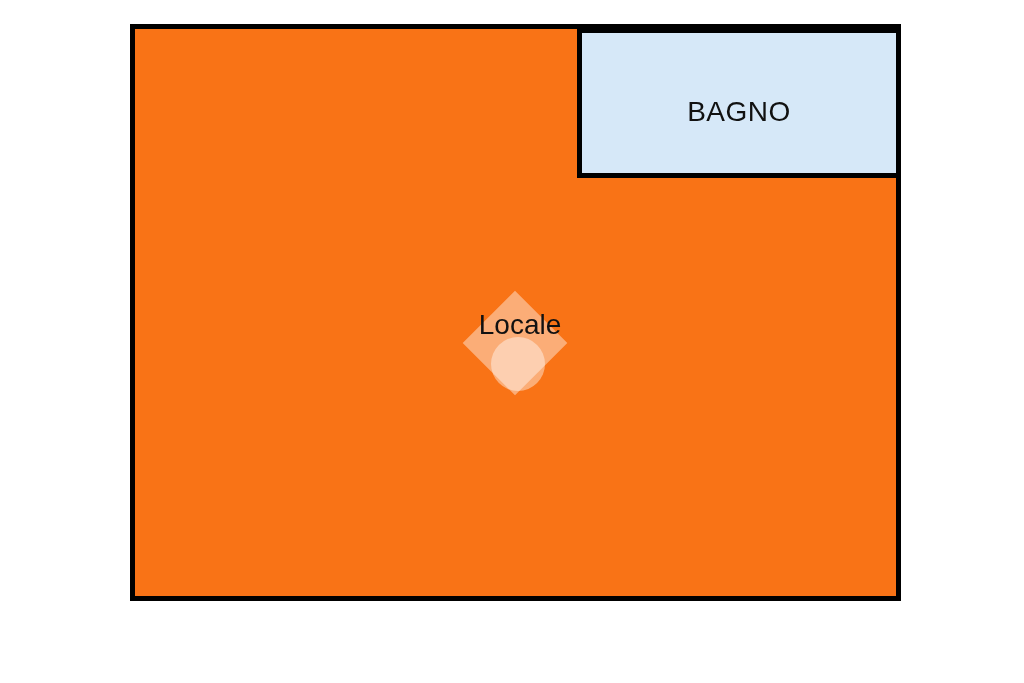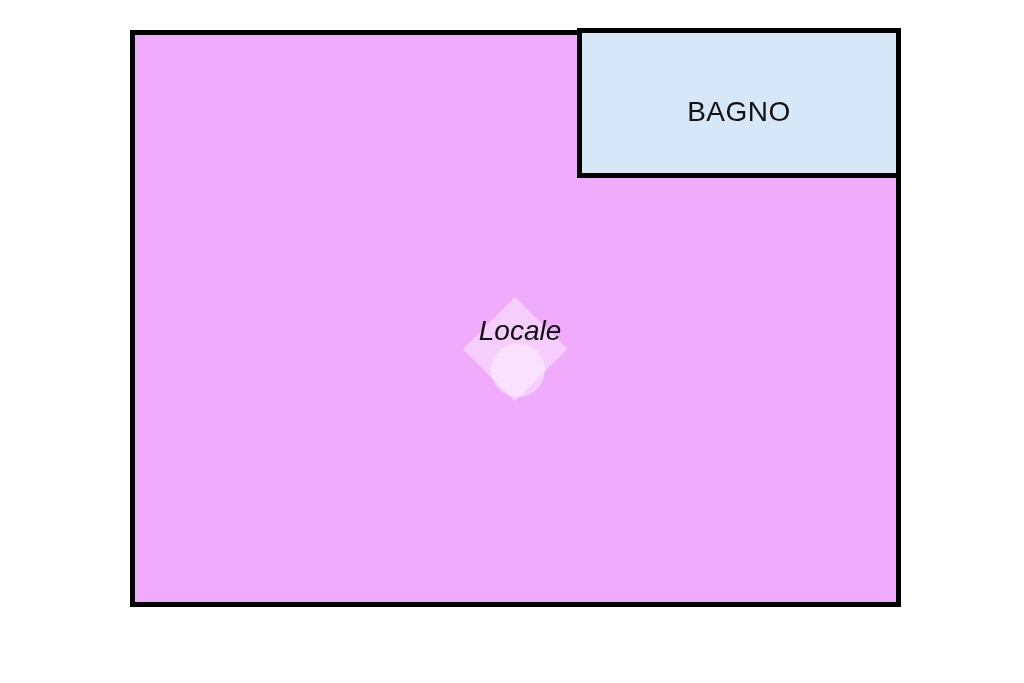--- a/index.html
+++ b/index.html
@@ -15,26 +15,25 @@
     background: #ffffff;
     overflow: hidden;
   }
   .room {
     position: absolute;
     box-sizing: border-box;
     border: 5px solid #000000;
   }
   .room-main {
     left: 130px;
-    top: 30px;
+    top: 24px;
     width: 771px;
     height: 577px;
-    background: #f0abfc;
+    background: #f97316;
     z-index: 1;
-    font-style: italic;
   }
   .room-bagno {
     left: 577px;
     top: 28px;
     width: 324px;
     height: 150px;
     background: #d6e8f8;
     z-index: 2;
     display: flex;
     align-items: center;

